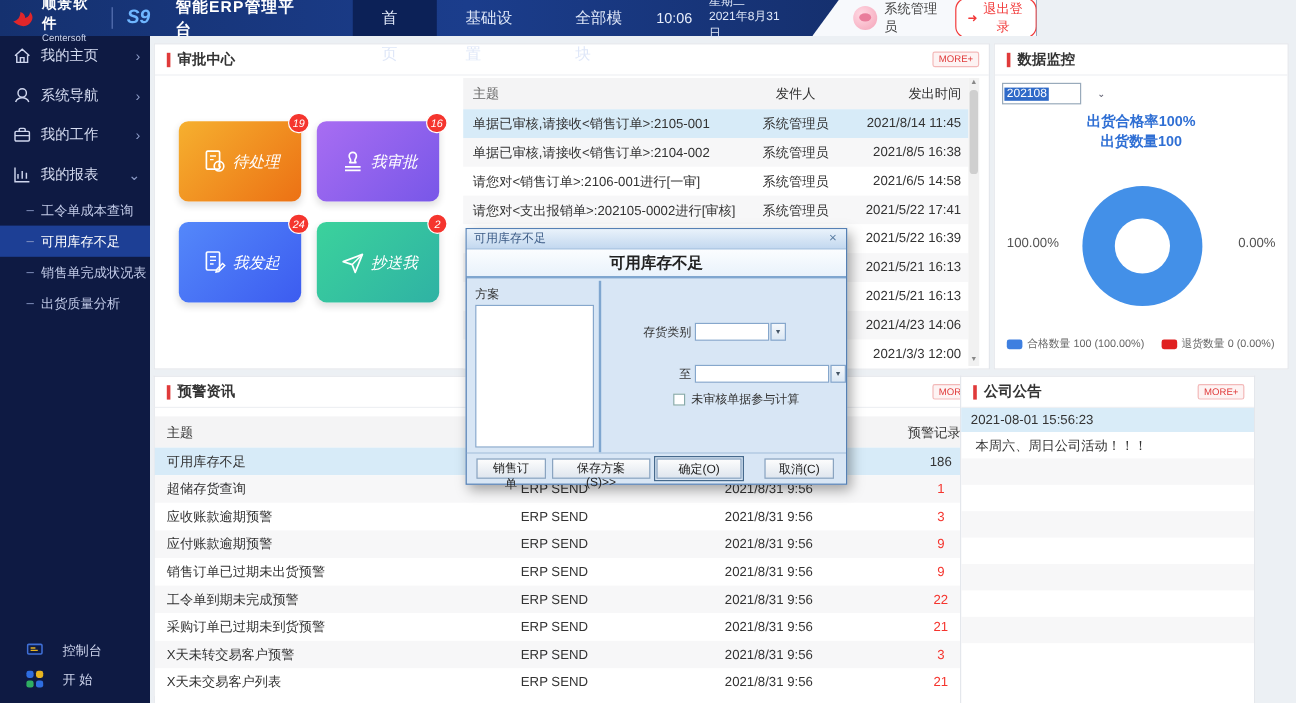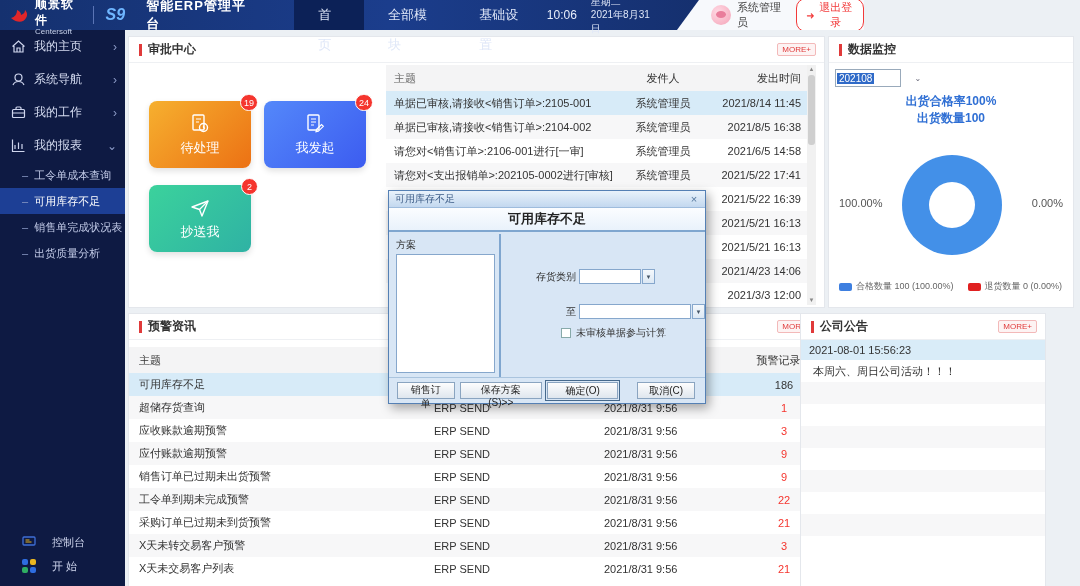--- a/index.html
+++ b/index.html
@@ -59,21 +59,21 @@
   .panel-title::before { content:""; width:3px; height:12px; background:#e03a3a; margin-right:6px; }
   .more-badge { margin-left:auto; font-size:8px; color:#e03a3a; border:1px solid #f3b9b9; background:#fdf3f3; border-radius:2px; padding:1px 4px; cursor:pointer; }
 
   #panel-approval { left:3px; top:6px; width:697px; height:272px; }
   #panel-alerts   { left:3px; top:283px; width:697px; height:273px; border-bottom:none; }
   #panel-monitor  { left:703px; top:6px; width:246px; height:272px; }
   #panel-notice   { left:675px; top:283px; width:246px; height:273px; border-bottom:none; }
 
   
   .tiles { position:absolute; left:20px; top:64px; display:grid; grid-template-columns:102px 102px; grid-auto-rows:67px; column-gap:13px; row-gap:17px; }
-  .tile { position:relative; border-radius:8px; color:#fff; display:flex; flex-direction:column; align-items:center; justify-content:center; gap:3px; cursor:pointer; box-shadow:0 3px 6px rgba(0,0,0,.12); }
+  .tile { position:relative; border-radius:8px; color:#fff; display:flex; align-items:center; justify-content:center; gap:3px; cursor:pointer; box-shadow:0 3px 6px rgba(0,0,0,.12);font-style:italic; }
   .tile-orange { background:linear-gradient(135deg,#f6b02f,#ec7114); }
   .tile-purple { background:linear-gradient(135deg,#a86df2,#7857e8); }
   .tile-blue   { background:linear-gradient(135deg,#5488fa,#3c5cf0);justify-content:center; }
   .tile-teal   { background:linear-gradient(135deg,#3bd29c,#2fb2a4); }
   .tile-label { font-size:13px; }
   .tile-badge { position:absolute; top:-7px; right:-7px; min-width:17px; height:17px; border-radius:9px; background:#f5352e; color:#fff;
     font-size:9px; display:flex; align-items:center; justify-content:center; padding:0 3px; border:1px solid #fff; }
   .tile .t-icon { width:24px; height:24px; }
 
   
@@ -171,22 +171,22 @@
       <div class="brand-names">
         <span class="brand-cn">顺景软件</span>
         <span class="brand-en">Centersoft</span>
       </div>
       <span class="brand-div"></span>
       <span class="s9"><b>S9</b></span>
       <span class="product-name">智能ERP管理平台</span>
     </div>
     <nav class="topnav">
       <span class="nav-item active">首页</span>
+      <span class="nav-item">基础设置</span>
       <span class="nav-item">全部模块</span>
-      <span class="nav-item">基础设置</span>
     </nav>
     <div class="clock-area">
       <span class="clock-time">10:06</span>
       <div class="clock-datecol">
         <div>星期二</div>
         <div>2021年8月31日</div>
       </div>
     </div>
     <div class="user-wedge">
       <span class="avatar"></span>
@@ -286,20 +286,30 @@
           <span class="tile-badge">19</span>
           <span class="t-icon">
             <svg viewBox="0 0 24 24" width="24" height="24">
                 <rect x="5" y="3" width="11" height="15" rx="1" fill="none" stroke="#fff" stroke-width="1.4"></rect>
                 <path d="M8 7h5M8 10h3" stroke="#fff" stroke-width="1.2"></path>
                 <circle cx="15.5" cy="15.5" r="4" fill="none" stroke="#fff" stroke-width="1.4"></circle>
                 <path d="M15.5 13.5v2l1.5 1" stroke="#fff" stroke-width="1.2" fill="none"></path>
               </svg>
           </span>
           <span class="tile-label">待处理</span>
+        </div>
+        <div class="tile tile-purple">
+          <span class="tile-badge">16</span>
+          <span class="t-icon">
+            <svg viewBox="0 0 24 24" width="24" height="24">
+                <path d="M12 4a3 3 0 0 0-3 3c0 1.5.8 2.3 1.2 3.3.2.7-.2 1.7-1.2 2.2h6c-1-.5-1.4-1.5-1.2-2.2.4-1 1.2-1.8 1.2-3.3a3 3 0 0 0-3-3z" fill="none" stroke="#fff" stroke-width="1.4"></path>
+                <path d="M5.5 16h13M5.5 19h13" stroke="#fff" stroke-width="1.4"></path>
+              </svg>
+          </span>
+          <span class="tile-label">我审批</span>
         </div>
         <div class="tile tile-blue">
           <span class="tile-badge">24</span>
           <span class="t-icon">
             <svg viewBox="0 0 24 24" width="24" height="24">
                 <rect x="5" y="3" width="11" height="15" rx="1" fill="none" stroke="#fff" stroke-width="1.4"></rect>
                 <path d="M8 7h5M8 10h5M8 13h3" stroke="#fff" stroke-width="1.2"></path>
                 <path d="M13.5 17.5l5-5 1.8 1.8-5 5-2.3.5z" fill="none" stroke="#fff" stroke-width="1.2"></path>
               </svg>
           </span>

